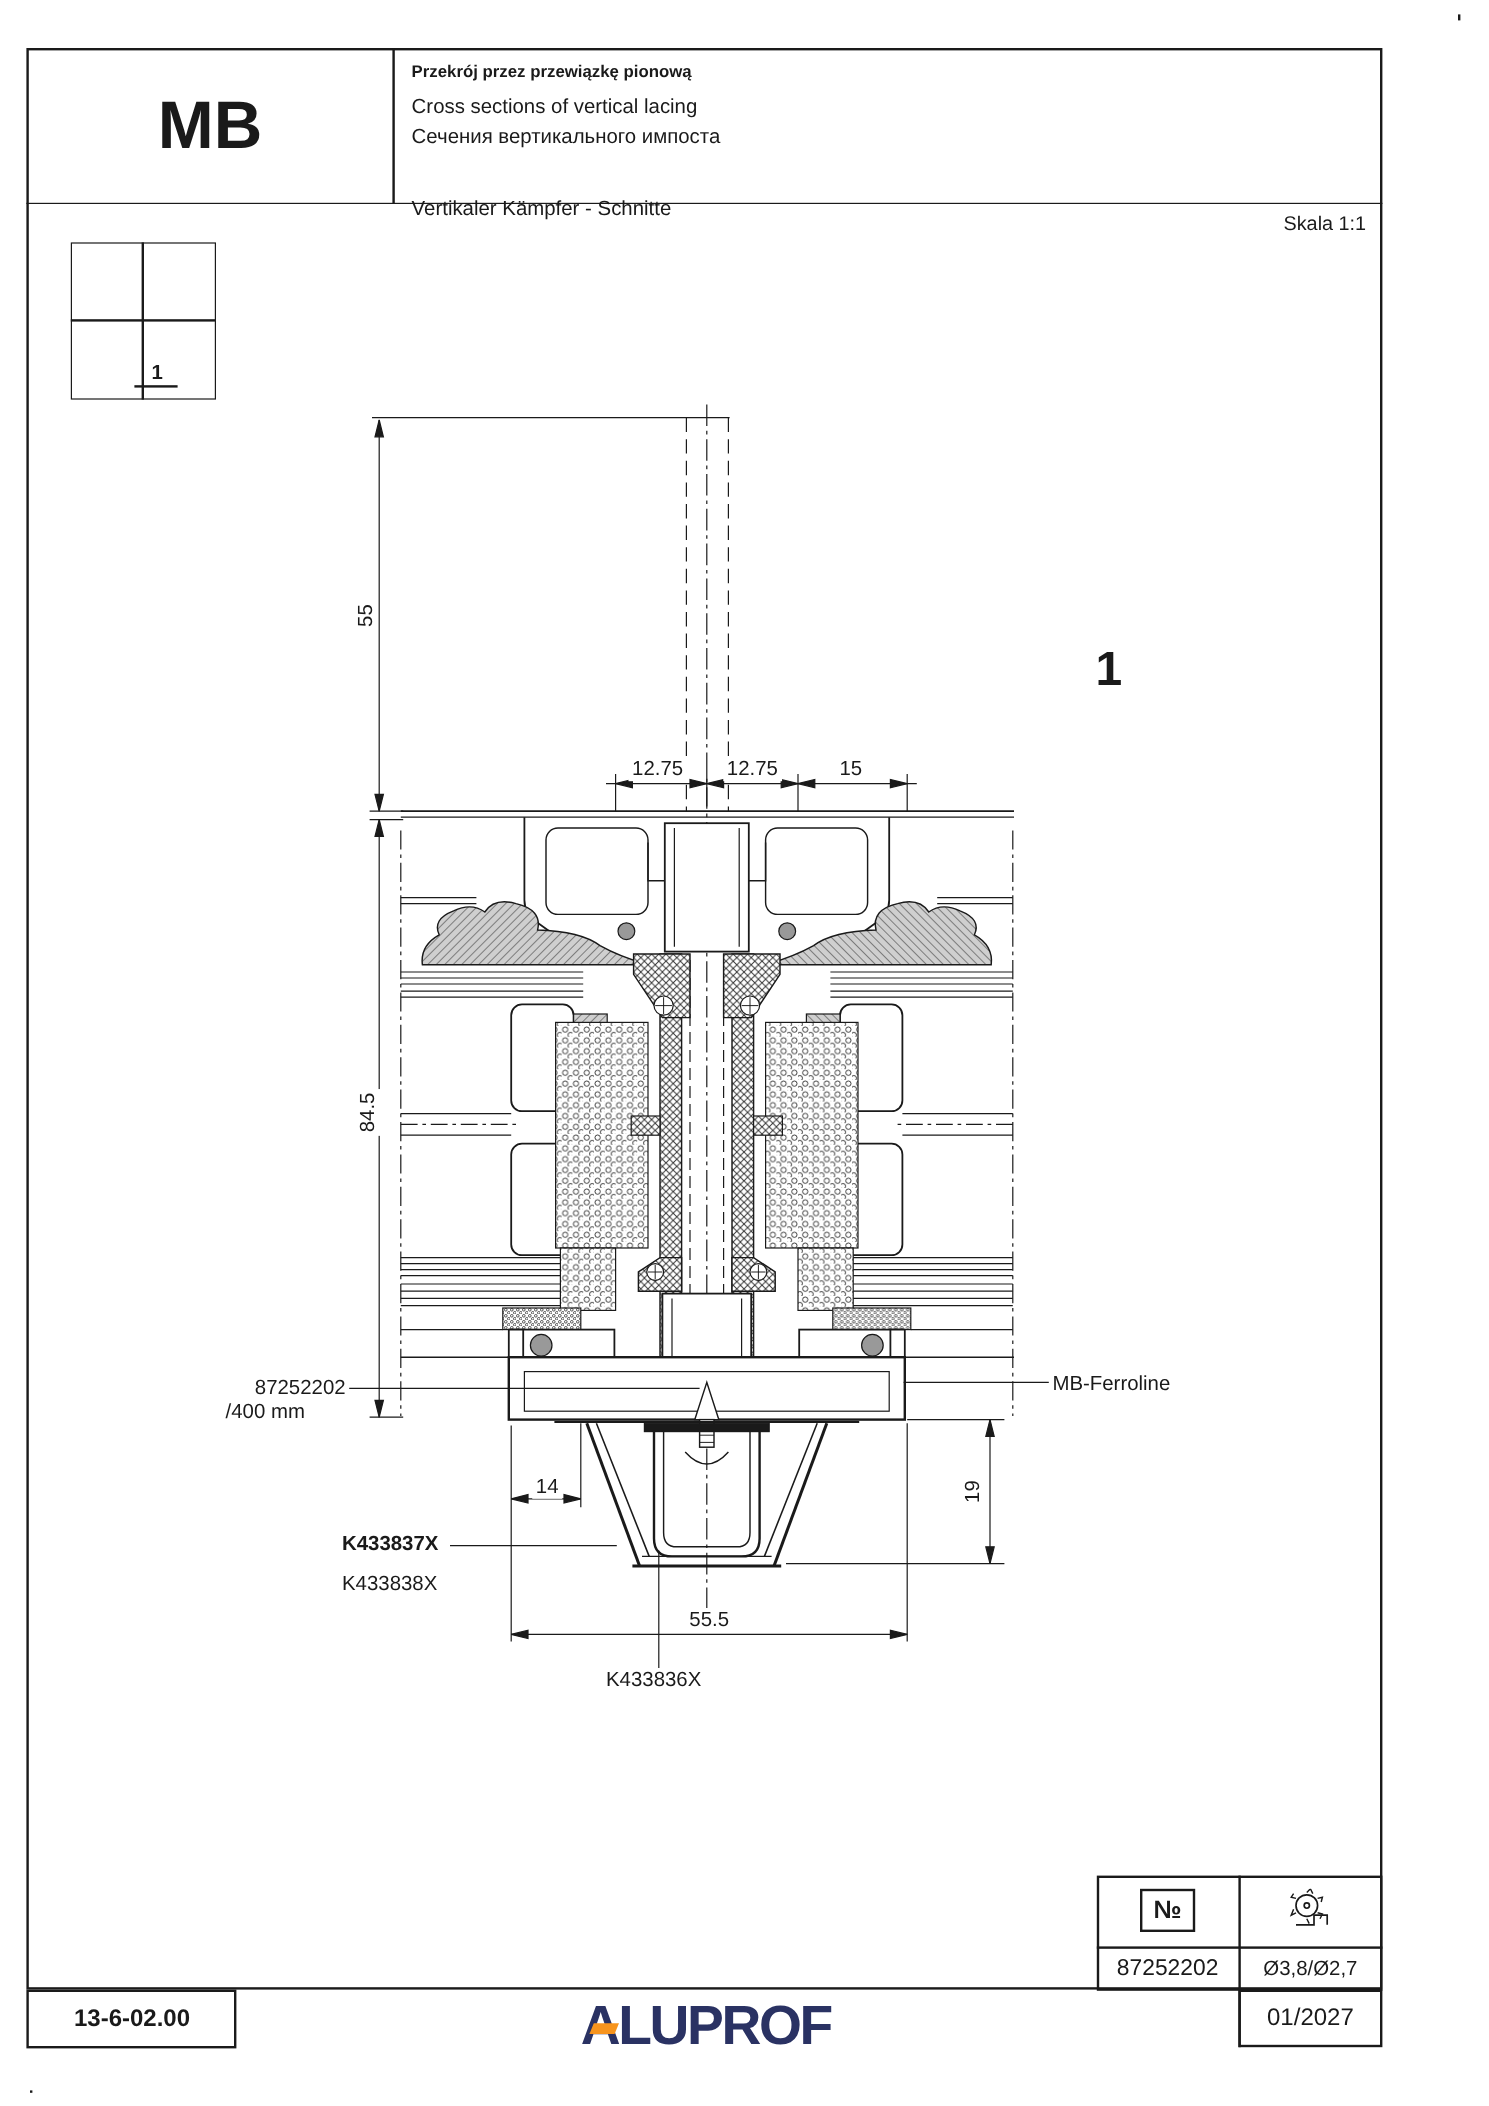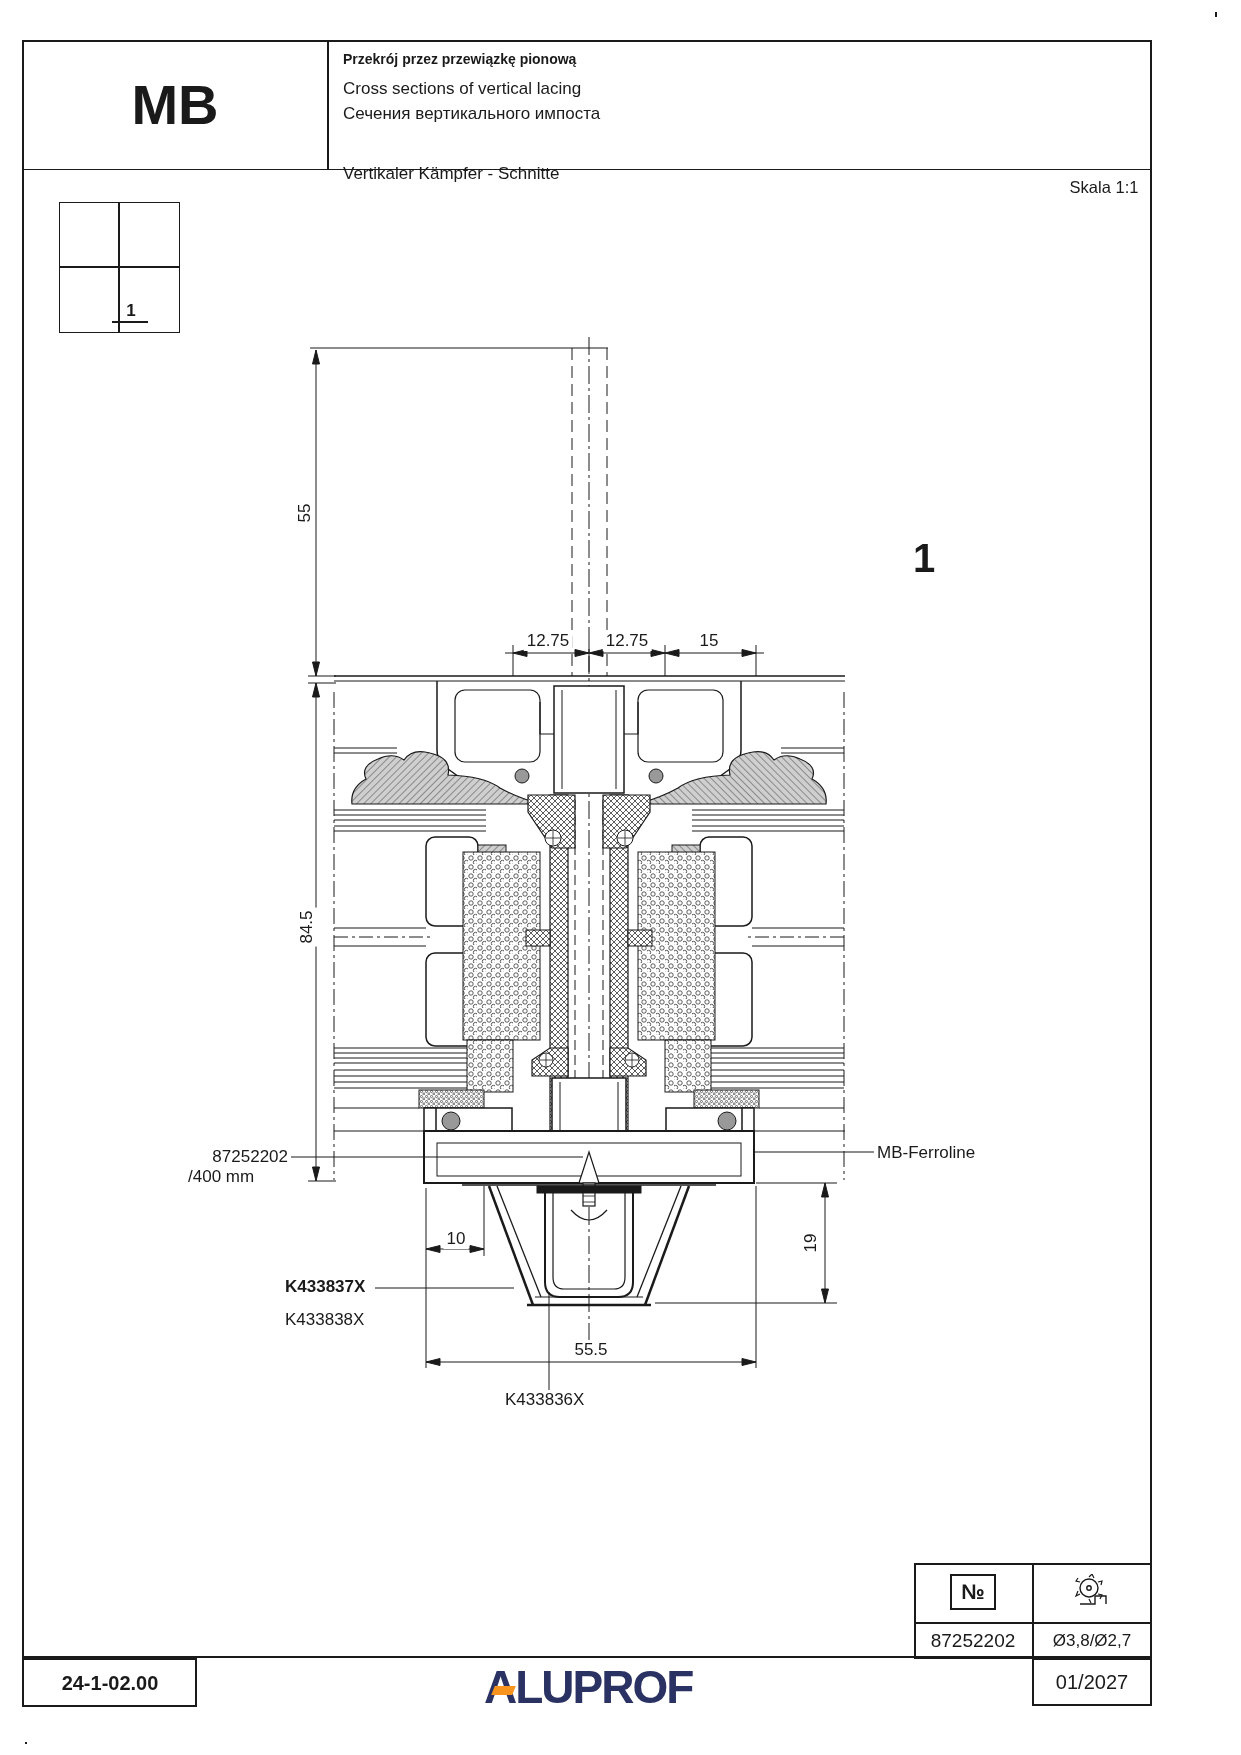--- a/index.html
+++ b/index.html
@@ -226,21 +226,21 @@
         <line x1="549" y1="1292" x2="549" y2="1390"></line>
       </g>
     </g>
   </svg>
 
   <div class="t dimtxt rot" style="left:305px;top:513px;">55</div>
   <div class="t dimtxt rot" style="left:307px;top:927px;">84.5</div>
   <div class="t dimtxt ctr" style="left:548px;top:641px;">12.75</div>
   <div class="t dimtxt ctr" style="left:627px;top:641px;">12.75</div>
   <div class="t dimtxt ctr" style="left:709px;top:641px;">15</div>
-  <div class="t dimtxt ctr" style="left:456px;top:1239px;">10</div>
+  <div class="t dimtxt ctr" style="left:456px;top:1239px;">14</div>
   <div class="t dimtxt rot" style="left:811px;top:1243px;">19</div>
   <div class="t dimtxt ctr" style="left:591px;top:1350px;">55.5</div>
 
   <div class="t lbl" style="left:188px;top:1147px;width:100px;text-align:right;">87252202</div>
   <div class="t lbl" style="left:188px;top:1167px;width:90px;">/400 mm</div>
   <div class="t lbl" style="left:877px;top:1143px;">MB-Ferroline</div>
   <div class="t lbl" style="left:285px;top:1277px;font-weight:bold;">K433837X</div>
   <div class="t lbl" style="left:285px;top:1310px;">K433838X</div>
   <div class="t lbl" style="left:505px;top:1390px;">K433836X</div>
 
@@ -261,20 +261,20 @@
       <path d="M17,3 l3,-3 l2,4 M26,8 l4,-1 l-1,4 M26,20 l4,1 l-2,4 M17,25 l2,4 M8,20 l-4,2 l2,-5 M8,8 l-4,-1 l2,-3" stroke-width="1.2"></path>
       <path d="M8,30 L23,30 L23,22 L34,22 L34,30"></path>
     </g>
   </svg>
 
   <div class="t ctr" style="left:973px;top:1641px;font-size:19px;">87252202</div>
   <div class="t ctr" style="left:1092px;top:1641px;font-size:17px;">Ø3,8/Ø2,7</div>
   <div class="t ctr" style="left:1092px;top:1682px;font-size:20px;">01/2027</div>
 
   <div class="box" style="left:22px;top:1658px;width:175px;height:49px;"></div>
-  <div class="t ctr" style="left:110px;top:1683px;font-size:20px;font-weight:bold;">24-1-02.00</div>
+  <div class="t ctr" style="left:110px;top:1683px;font-size:20px;font-weight:bold;">13-6-02.00</div>
 
   <div class="abs" style="left:484px;top:1660px;width:230px;height:46px;">
     <span class="brand">ALUPROF</span>
     <div class="abs" style="left:9px;top:26px;width:21px;height:9px;background:#f7941d;transform:skewX(-22deg);"></div>
   </div>
 
 </div>
 
 </body></html>

